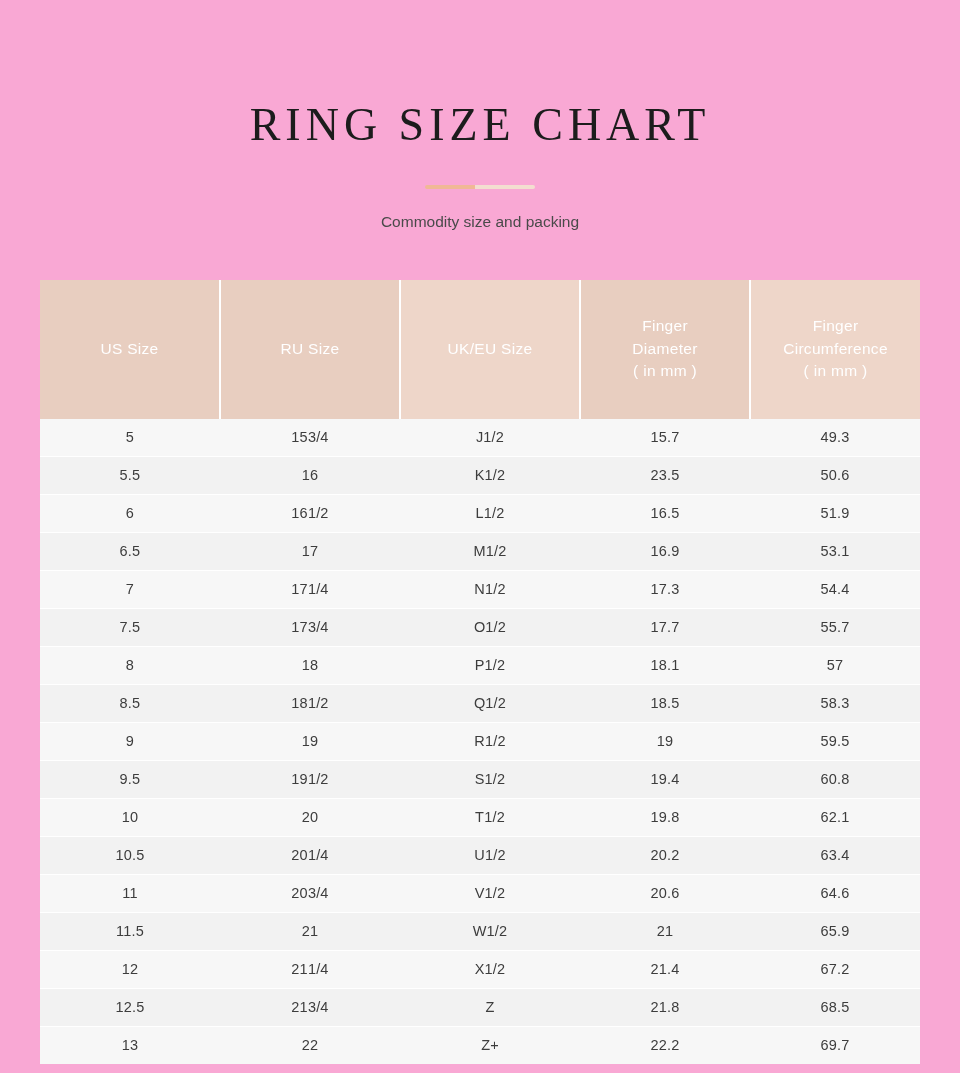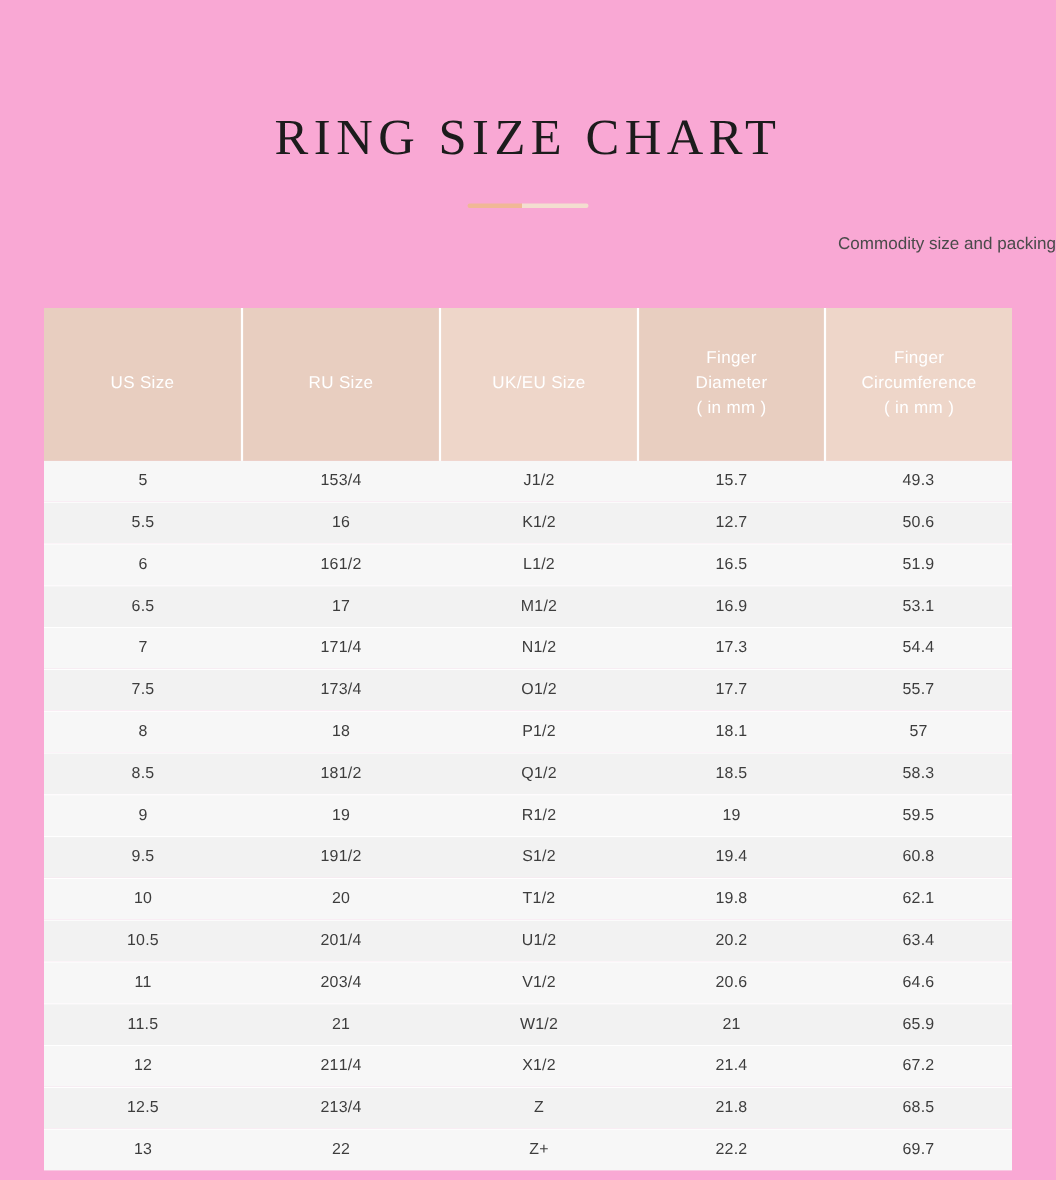--- a/index.html
+++ b/index.html
@@ -34,21 +34,21 @@
     line-height: 1.1;
   }
   .divider {
     width: 110px;
     height: 4px;
     margin: 34px auto 0 auto;
     background: linear-gradient(to right, #f0b896 0%, #f0b896 45%, #f3ded0 45%, #f3ded0 100%);
     border-radius: 2px;
   }
   .subtitle {
-    text-align: right;
+    text-align: center;
     font-size: 15.5px;
     color: #4a4a4a;
     margin: 24px 0 0 0;
     font-weight: 400;
   }
   table.size-table {
     width: 880px;
     margin: 49px auto 0 auto;
     border-collapse: collapse;
     table-layout: fixed;
@@ -145,21 +145,21 @@
           <td><span class="sub">5</span></td>
           <td><span class="sub">15</span><span class="sub frac">3/4</span></td>
           <td><span class="sub">J</span><span class="sub frac">1/2</span></td>
           <td><span class="sub">15.7</span></td>
           <td><span class="sub">49.3</span></td>
         </tr>
         <tr>
           <td><span class="sub">5.5</span></td>
           <td><span class="sub">16</span></td>
           <td><span class="sub">K</span><span class="sub frac">1/2</span></td>
-          <td><span class="sub">12.7</span></td>
+          <td><span class="sub">23.5</span></td>
           <td><span class="sub">50.6</span></td>
         </tr>
         <tr>
           <td><span class="sub">6</span></td>
           <td><span class="sub">16</span><span class="sub frac">1/2</span></td>
           <td><span class="sub">L</span><span class="sub frac">1/2</span></td>
           <td><span class="sub">16.5</span></td>
           <td><span class="sub">51.9</span></td>
         </tr>
         <tr>

